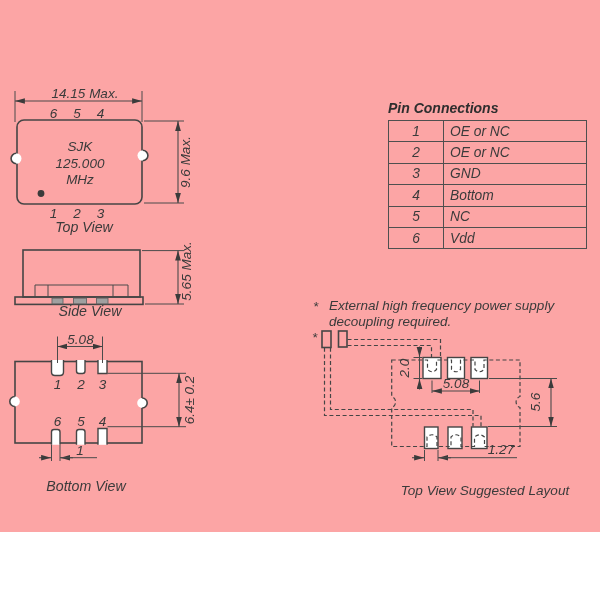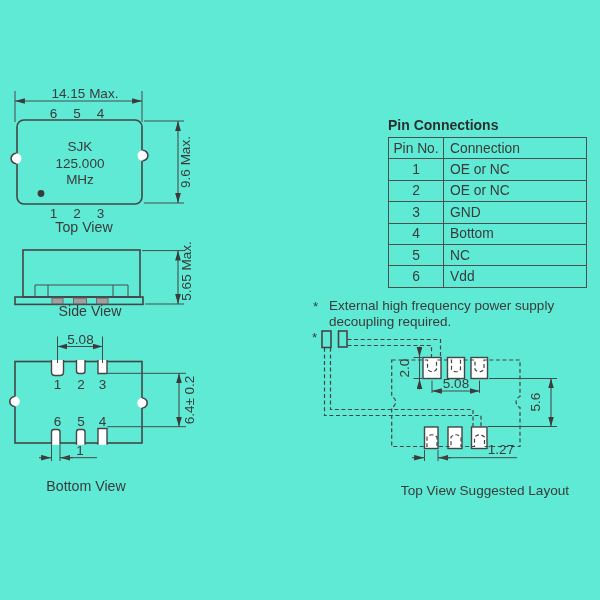--- a/index.html
+++ b/index.html
@@ -1,28 +1,28 @@
 <!DOCTYPE html>
 <html><head>
 <meta charset="utf-8">
 <style>
   html,body{margin:0;padding:0;background:#fff;}
-  .canvas{position:relative;width:600px;height:600px;background:#5eead4;overflow:hidden;
-          font-family:"Liberation Sans",sans-serif;}
+  .canvas{position:relative;width:600px;height:532px;background:#fca5a5;overflow:hidden;
+          font-family:"Liberation Sans",sans-serif;font-style:italic;}
   svg{position:absolute;left:0;top:0;}
   svg text{font-family:"Liberation Sans",sans-serif;fill:#3b3b3b;font-size:13.5px;}
   .ln{stroke:#454545;fill:none;stroke-width:1.6;}
   .thin{stroke:#4a4a4a;fill:none;stroke-width:1;}
   .dim{stroke:#4a4a4a;fill:none;stroke-width:1.1;}
   .dash{stroke:#454545;fill:none;stroke-width:1.2;stroke-dasharray:4 2.6;}
   .notch{fill:#ffffff;stroke:#454545;stroke-width:1.4;}
   .padrect{fill:#ffffff;stroke:#454545;stroke-width:1.4;}
   .viewlabel{font-size:14.2px;}
   .pin-table{position:absolute;left:388px;top:100px;}
-  .pt-title{font-size:14px;font-weight:bold;color:#2e2e2e;margin:17px 0 4px 0;}
+  .pt-title{font-size:14px;font-weight:bold;color:#2e2e2e;margin:0 0 4px 0;}
   .pin-table table{border-collapse:collapse;}
   .pin-table td{border:1.5px solid #4f4f4f;font-size:13.8px;color:#3b3b3b;
                 height:20.4px;padding:0;}
   .col-pin{width:54px;text-align:center;}
   .col-conn{width:136px;text-align:left;padding-left:6px !important;}
 </style>
 </head>
 <body>
 
 <div class="canvas">
@@ -172,24 +172,20 @@
     <text x="501" y="454" text-anchor="middle">1.27</text>
     <text x="485" y="494.5" text-anchor="middle" class="viewlabel" style="font-size:13.6px">Top View Suggested Layout</text>
   </g>
 </svg>
 
 <div class="pin-table">
   <div class="pt-title">Pin Connections</div>
   <table>
     <tbody>
       <tr>
-        <td class="col-pin">Pin No.</td>
-        <td class="col-conn">Connection</td>
-      </tr>
-      <tr>
         <td class="col-pin">1</td>
         <td class="col-conn">OE or NC</td>
       </tr>
       <tr>
         <td class="col-pin">2</td>
         <td class="col-conn">OE or NC</td>
       </tr>
       <tr>
         <td class="col-pin">3</td>
         <td class="col-conn">GND</td>

